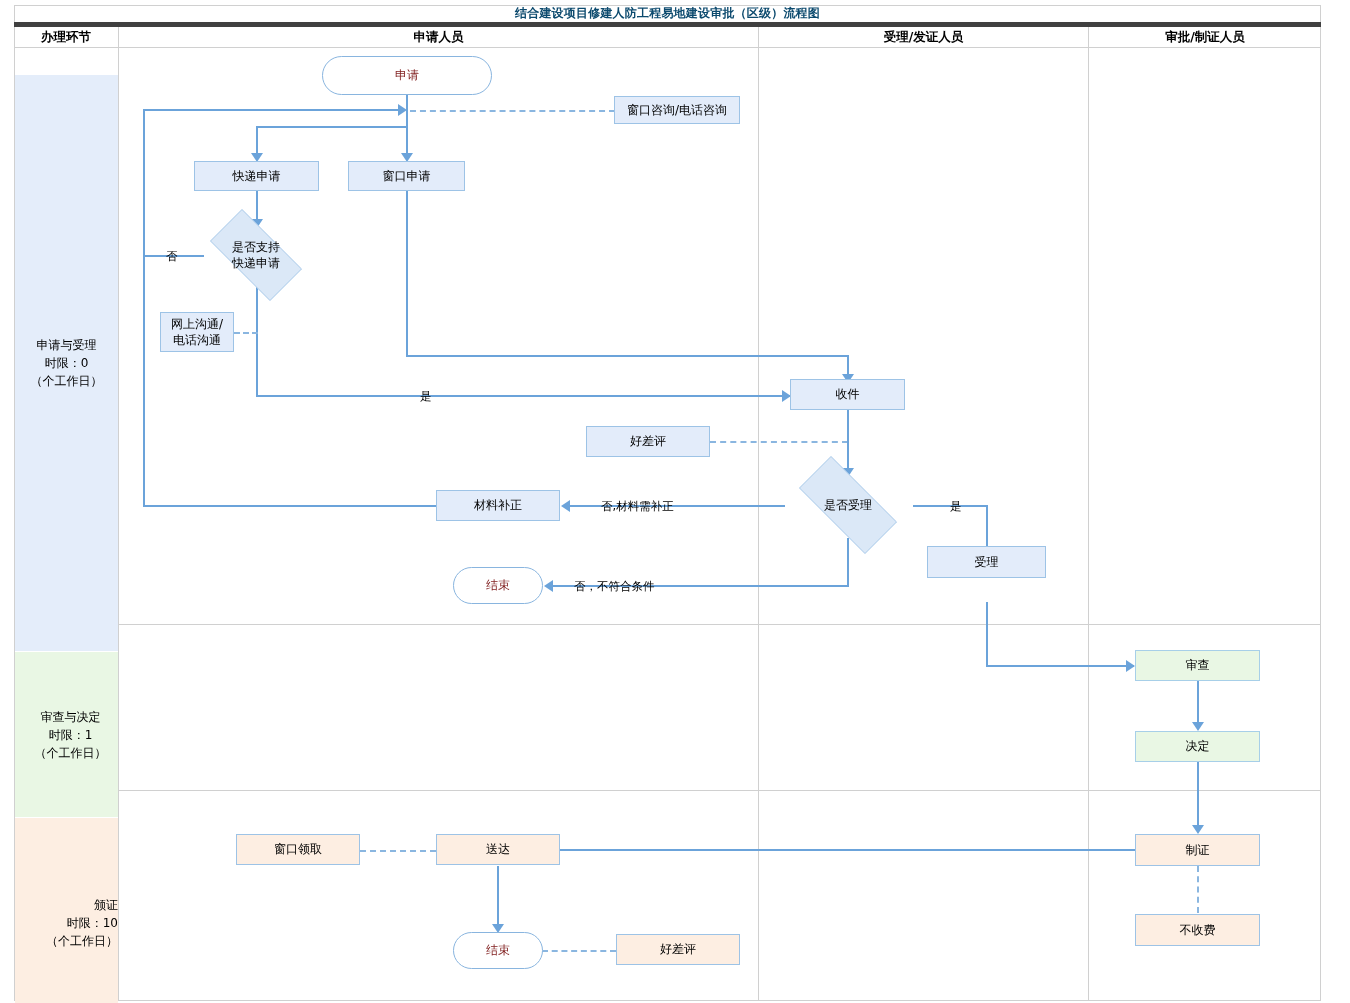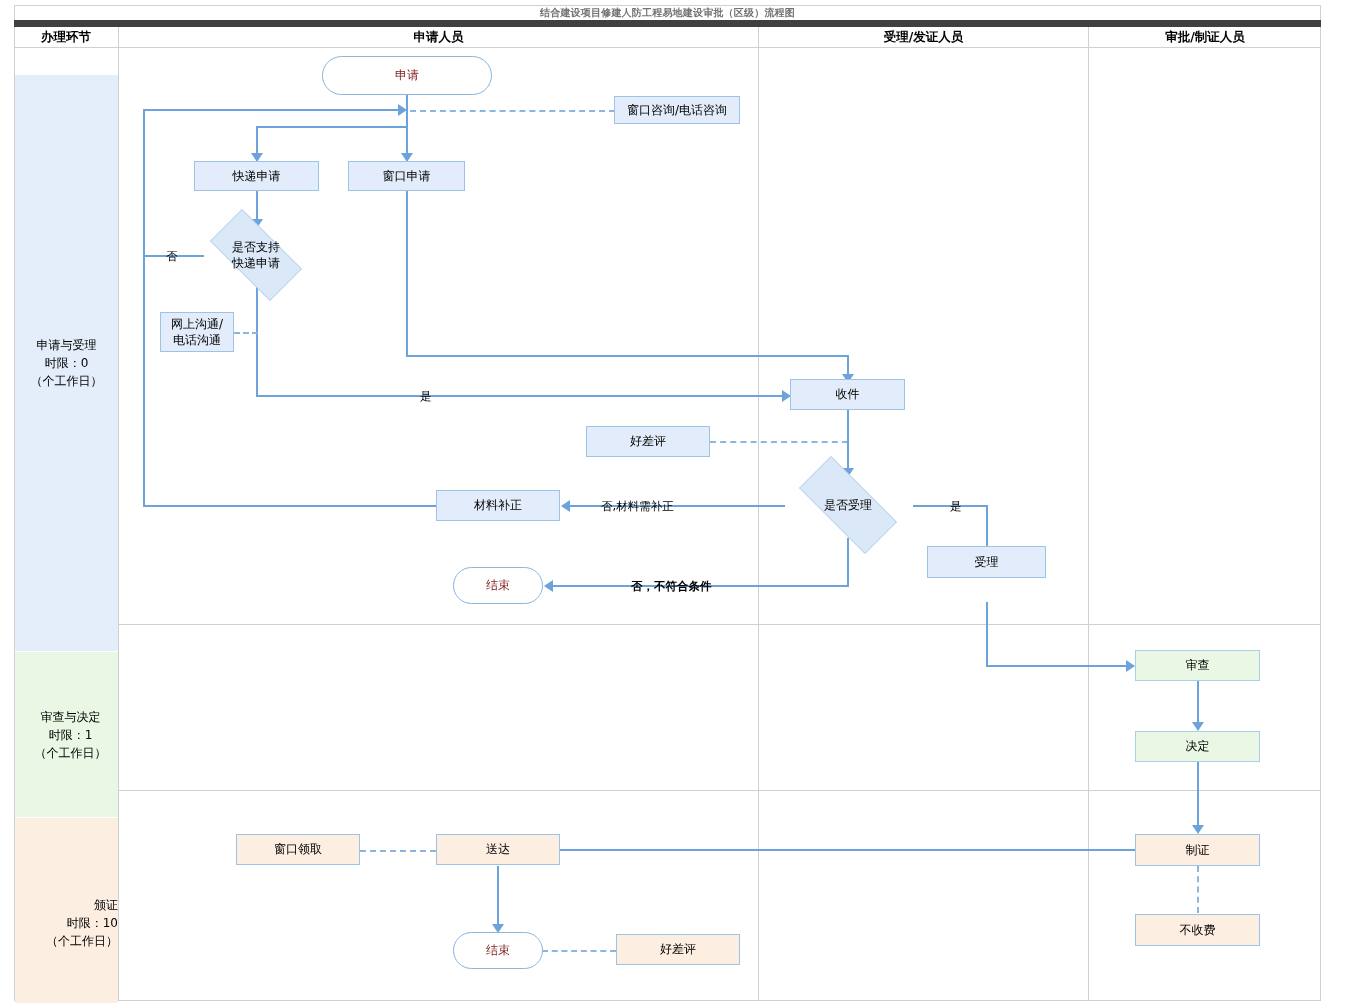--- a/index.html
+++ b/index.html
@@ -21,23 +21,23 @@
     position: absolute;
     left: 14px; top: 5px;
     width: 1307px; height: 996px;
     border: 1px solid #d0d0d0;
     background: #ffffff;
   }
   .title-bar {
     position: absolute;
     left: 14px; top: 5px;
     width: 1307px; height: 22px;
-    border-bottom: 7px solid #404040;
+    border-bottom: 5px solid #404040;
     display: flex; align-items: center; justify-content: center;
-    font-size: 10px; font-weight: bold; color: #737373;
+    font-size: 12px; font-weight: bold; color: #0c4a6e;
     letter-spacing: .2px;
   }
   .header-row {
     position: absolute;
     left: 14px; top: 27px;
     width: 1307px; height: 21px;
     border-bottom: 1px solid #d0d0d0;
   }
   .hcell {
     position: absolute; top: 0; height: 21px;
@@ -231,21 +231,21 @@
 
   <div class="ln lv" style="left:497px; top:866px; height:62px;"></div>
   <div class="arrow down" style="left:492px; top:924px;"></div>
 
   <div class="dash-h" style="left:542px; top:950px; width:74px;"></div>
 
   <div class="edge-label" style="left:166px; top:249px;">否</div>
   <div class="edge-label" style="left:420px; top:389px;">是</div>
   <div class="edge-label" style="left:601px; top:499px;">否,材料需补正</div>
   <div class="edge-label" style="left:950px; top:499px;">是</div>
-  <div class="edge-label" style="left:631px; top:579px;font-weight:bold;">否，不符合条件</div>
+  <div class="edge-label" style="left:574px; top:579px;">否，不符合条件</div>
 
   <div class="node term" style="left:322px; top:56px; width:170px; height:39px;">申请</div>
 
   <div class="node blue" style="left:614px; top:96px; width:126px; height:28px;">窗口咨询/电话咨询</div>
 
   <div class="node blue" style="left:194px; top:161px; width:125px; height:30px;">快递申请</div>
 
   <div class="node blue" style="left:348px; top:161px; width:117px; height:30px;">窗口申请</div>
 
   <div class="node diamond" style="left:196px; top:223px; width:120px; height:64px;">

